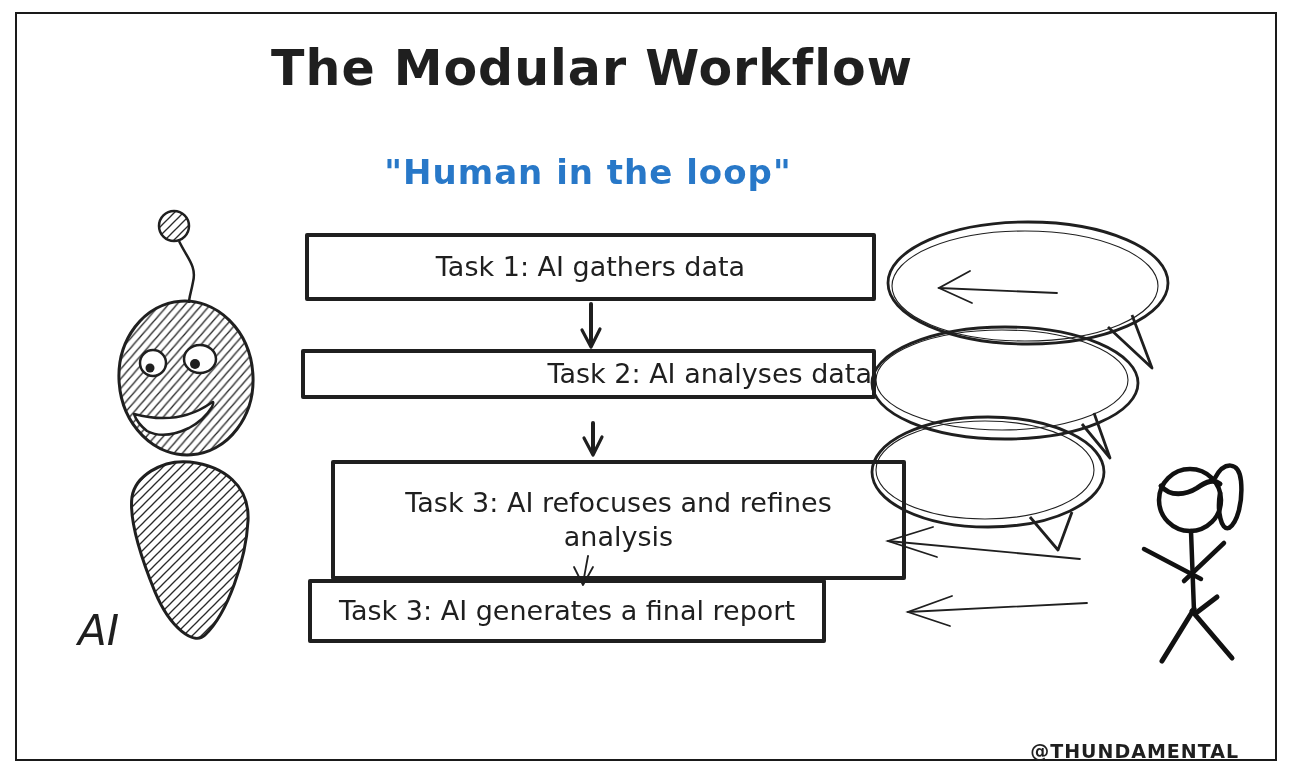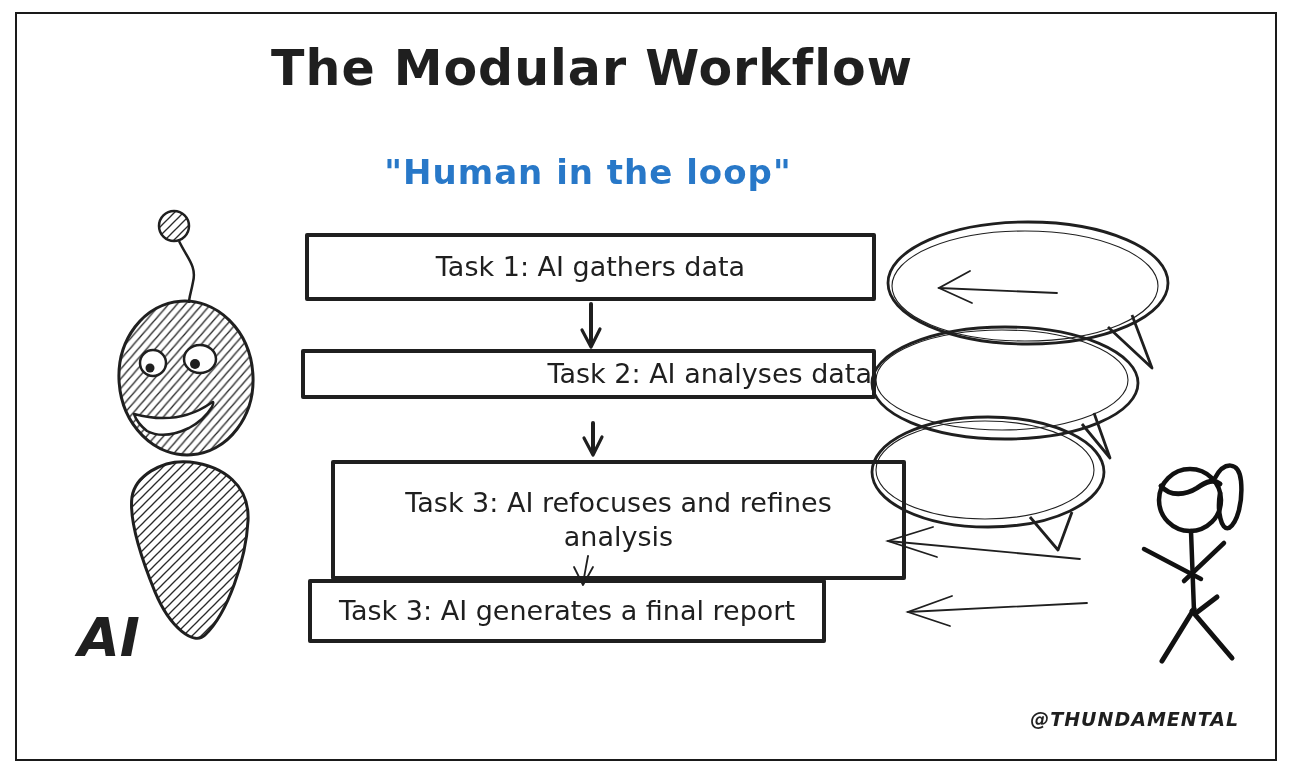--- a/index.html
+++ b/index.html
@@ -52,32 +52,31 @@
   }
   .task-box .label { display: inline-block; }
   .box-1 { left: 305px; top: 233px; width: 571px; height: 68px; }
   .box-2 { left: 301px; top: 349px; width: 575px; height: 50px; justify-content: flex-end; }
   .box-3 { left: 311px; top: 460px; width: 575px; height: 120px; margin-left: 20px; }
   .box-3 .label { max-width: 500px; }
   .box-4 { left: 308px; top: 579px; width: 518px; height: 64px; }
   .ai-label {
     position: absolute;
     left: 78px; top: 606px;
-    font-size: 54px;
-    font-weight: 700;
+    font-size: 42px;
+    font-weight: 400;
     font-style: italic;
     z-index: 3;
   }
   .credit {
     position: absolute;
-    left: 1027px; top: 708px; width: 212px;
+    left: 1027px; top: 740px; width: 212px;
     text-align: right;
     font-size: 19px;
     font-weight: 700;
-    font-style: italic;
     letter-spacing: 1px;
     z-index: 3;
   }
   .art {
     position: absolute;
     left: 0; top: 0;
     width: 1292px; height: 775px;
     z-index: 2;
     pointer-events: none;
   }

